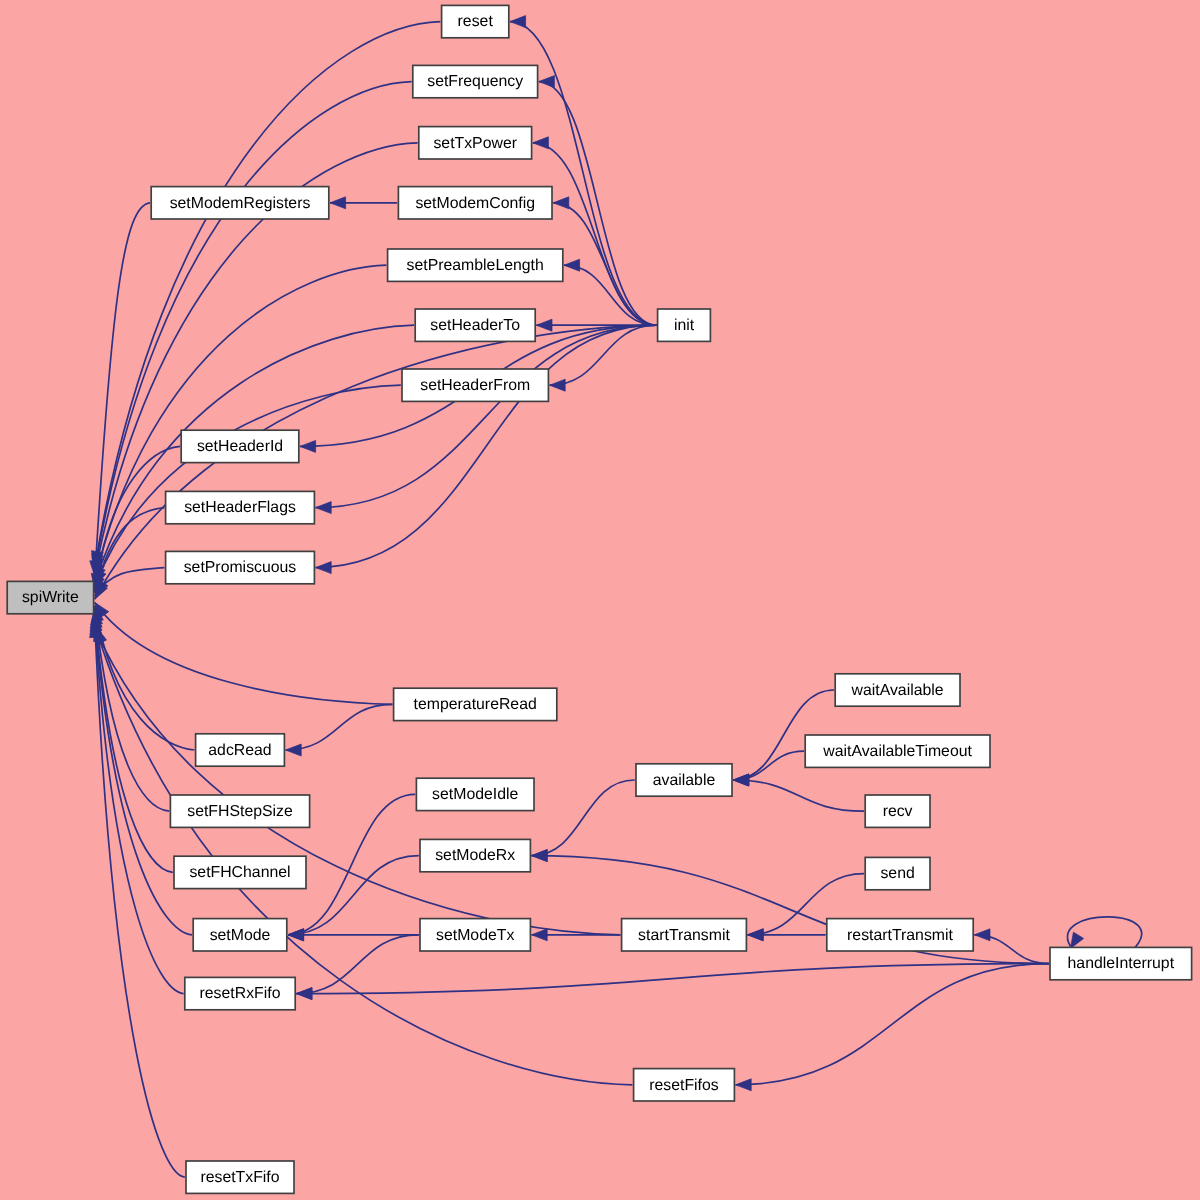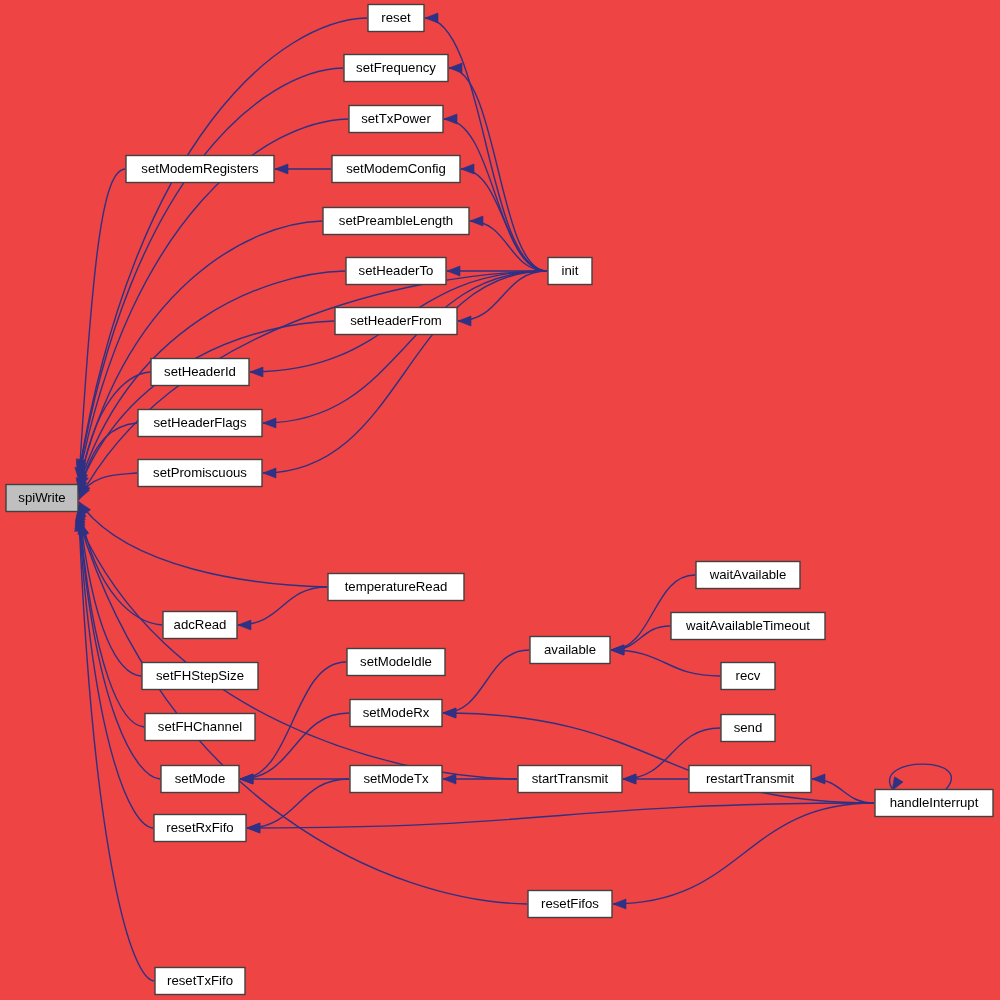--- a/index.html
+++ b/index.html
@@ -10,21 +10,21 @@
   body {
     width: 1000px;
     height: 1000px;
     overflow: hidden;
     font-family: "Liberation Sans", sans-serif;
   }
   #graph-root {
     position: relative;
     width: 1000px;
     height: 1000px;
-    background: #ef4444;
+    background: #fca5a5;
   }
   svg#callgraph {
     position: absolute;
     left: 0;
     top: 0;
     width: 1000px;
     height: 1000px;
     display: block;
   }
   .edge {

